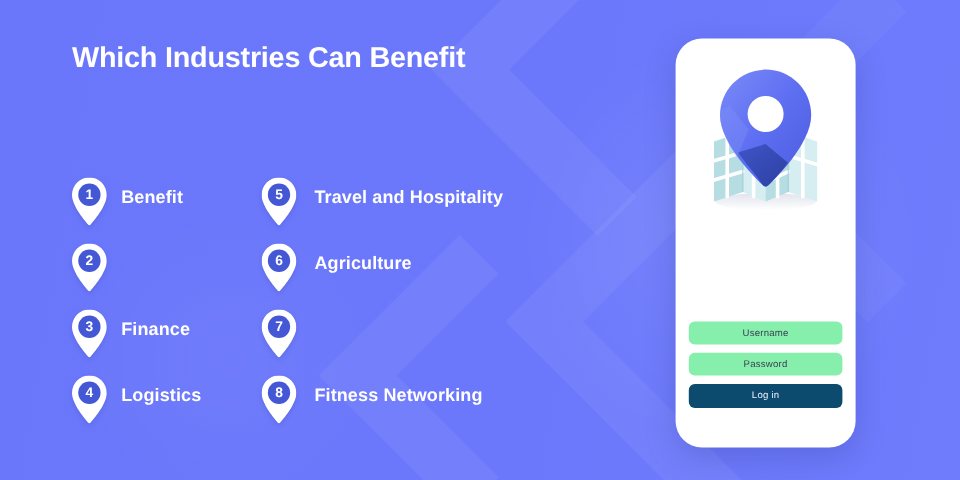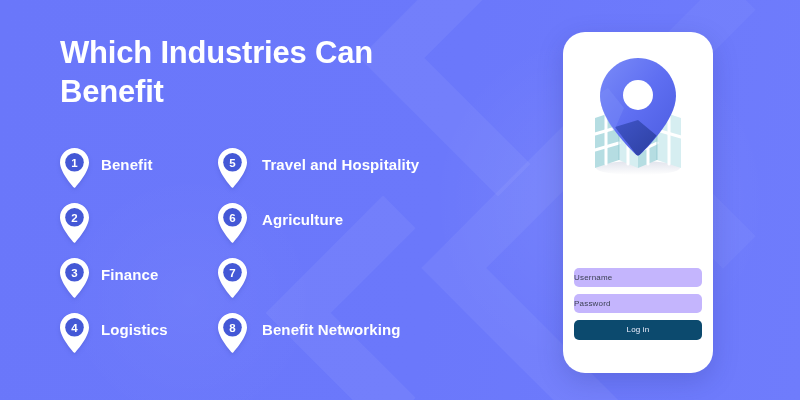--- a/index.html
+++ b/index.html
@@ -21,21 +21,21 @@
   .chev-d{width:160px;height:160px;left:620px;top:20px;border-color:rgba(255,255,255,.04);}
   .glow{position:absolute;border-radius:50%;pointer-events:none;
         background:radial-gradient(circle,rgba(255,255,255,.07) 0%,rgba(255,255,255,0) 70%);}
   .glow-1{width:340px;height:340px;left:430px;top:30px;}
   .glow-2{width:260px;height:260px;left:60px;top:170px;
         background:radial-gradient(circle,rgba(255,255,255,.035) 0%,rgba(255,255,255,0) 70%);}
 
   
   #title{
     position:absolute;left:60px;top:34px;width:420px;
-    color:#ffffff;font-size:31px;font-weight:bold;line-height:1.25;
+    color:#ffffff;font-size:24px;font-weight:bold;line-height:1.25;
     letter-spacing:-0.2px;
   }
   
   #list{position:absolute;left:60px;top:148px;width:460px;}
   .col{position:absolute;top:0;}
   .col-left{left:0px;width:150px;}
   .col-right{left:158px;width:300px;}
   .row{position:relative;height:55px;}
   .pin{
     position:absolute;left:0;top:0;width:29px;height:40px;
@@ -58,22 +58,22 @@
   #phone{
     position:absolute;left:563px;top:32px;width:150px;height:341px;
     background:#ffffff;border-radius:22px;
     box-shadow:0 8px 26px rgba(35,45,130,.22);
   }
   #illus{position:absolute;left:12px;top:18px;width:126px;height:130px;}
   #illus svg{display:block;width:126px;height:130px;}
 
   #form{position:absolute;left:11px;top:236px;width:128px;}
   .field{
-    height:19px;border-radius:5px;background:#c4b5fd;
-    margin-bottom:7px;
+    height:19px;border-radius:5px;background:#86efac;
+    margin-bottom:7px;text-align:center;
     font-size:8px;color:#3a3f52;line-height:19px;letter-spacing:.2px;
   }
   .btn{
     height:20px;border-radius:5px;background:#0c4a6e;
     text-align:center;font-size:8px;color:#eef0ff;line-height:20px;
     letter-spacing:.2px;
   }
 </style>
 </head>
 <body>
@@ -175,21 +175,21 @@
       </div>
 
       <div class="row">
         <span class="pin">
           <svg viewBox="0 0 29 40">
               <path d="M14.5 0C6.49 0 0 6.49 0 14.5c0 9.1 11.3 22.2 13.6 24.8a1.2 1.2 0 0 0 1.8 0C17.7 36.7 29 23.6 29 14.5 29 6.49 22.5 0 14.5 0z" fill="#ffffff"></path>
               <circle cx="14.5" cy="14.3" r="9.3" fill="#4458d6"></circle>
             </svg>
           <span class="num">8</span>
         </span>
-        <span class="lbl">Benefit Networking</span>
+        <span class="lbl">Fitness Networking</span>
       </div>
 
     </div>
   </div>
 
   <div id="phone">
 
     <div id="illus">
       <svg viewBox="0 0 126 130">
         <defs>

